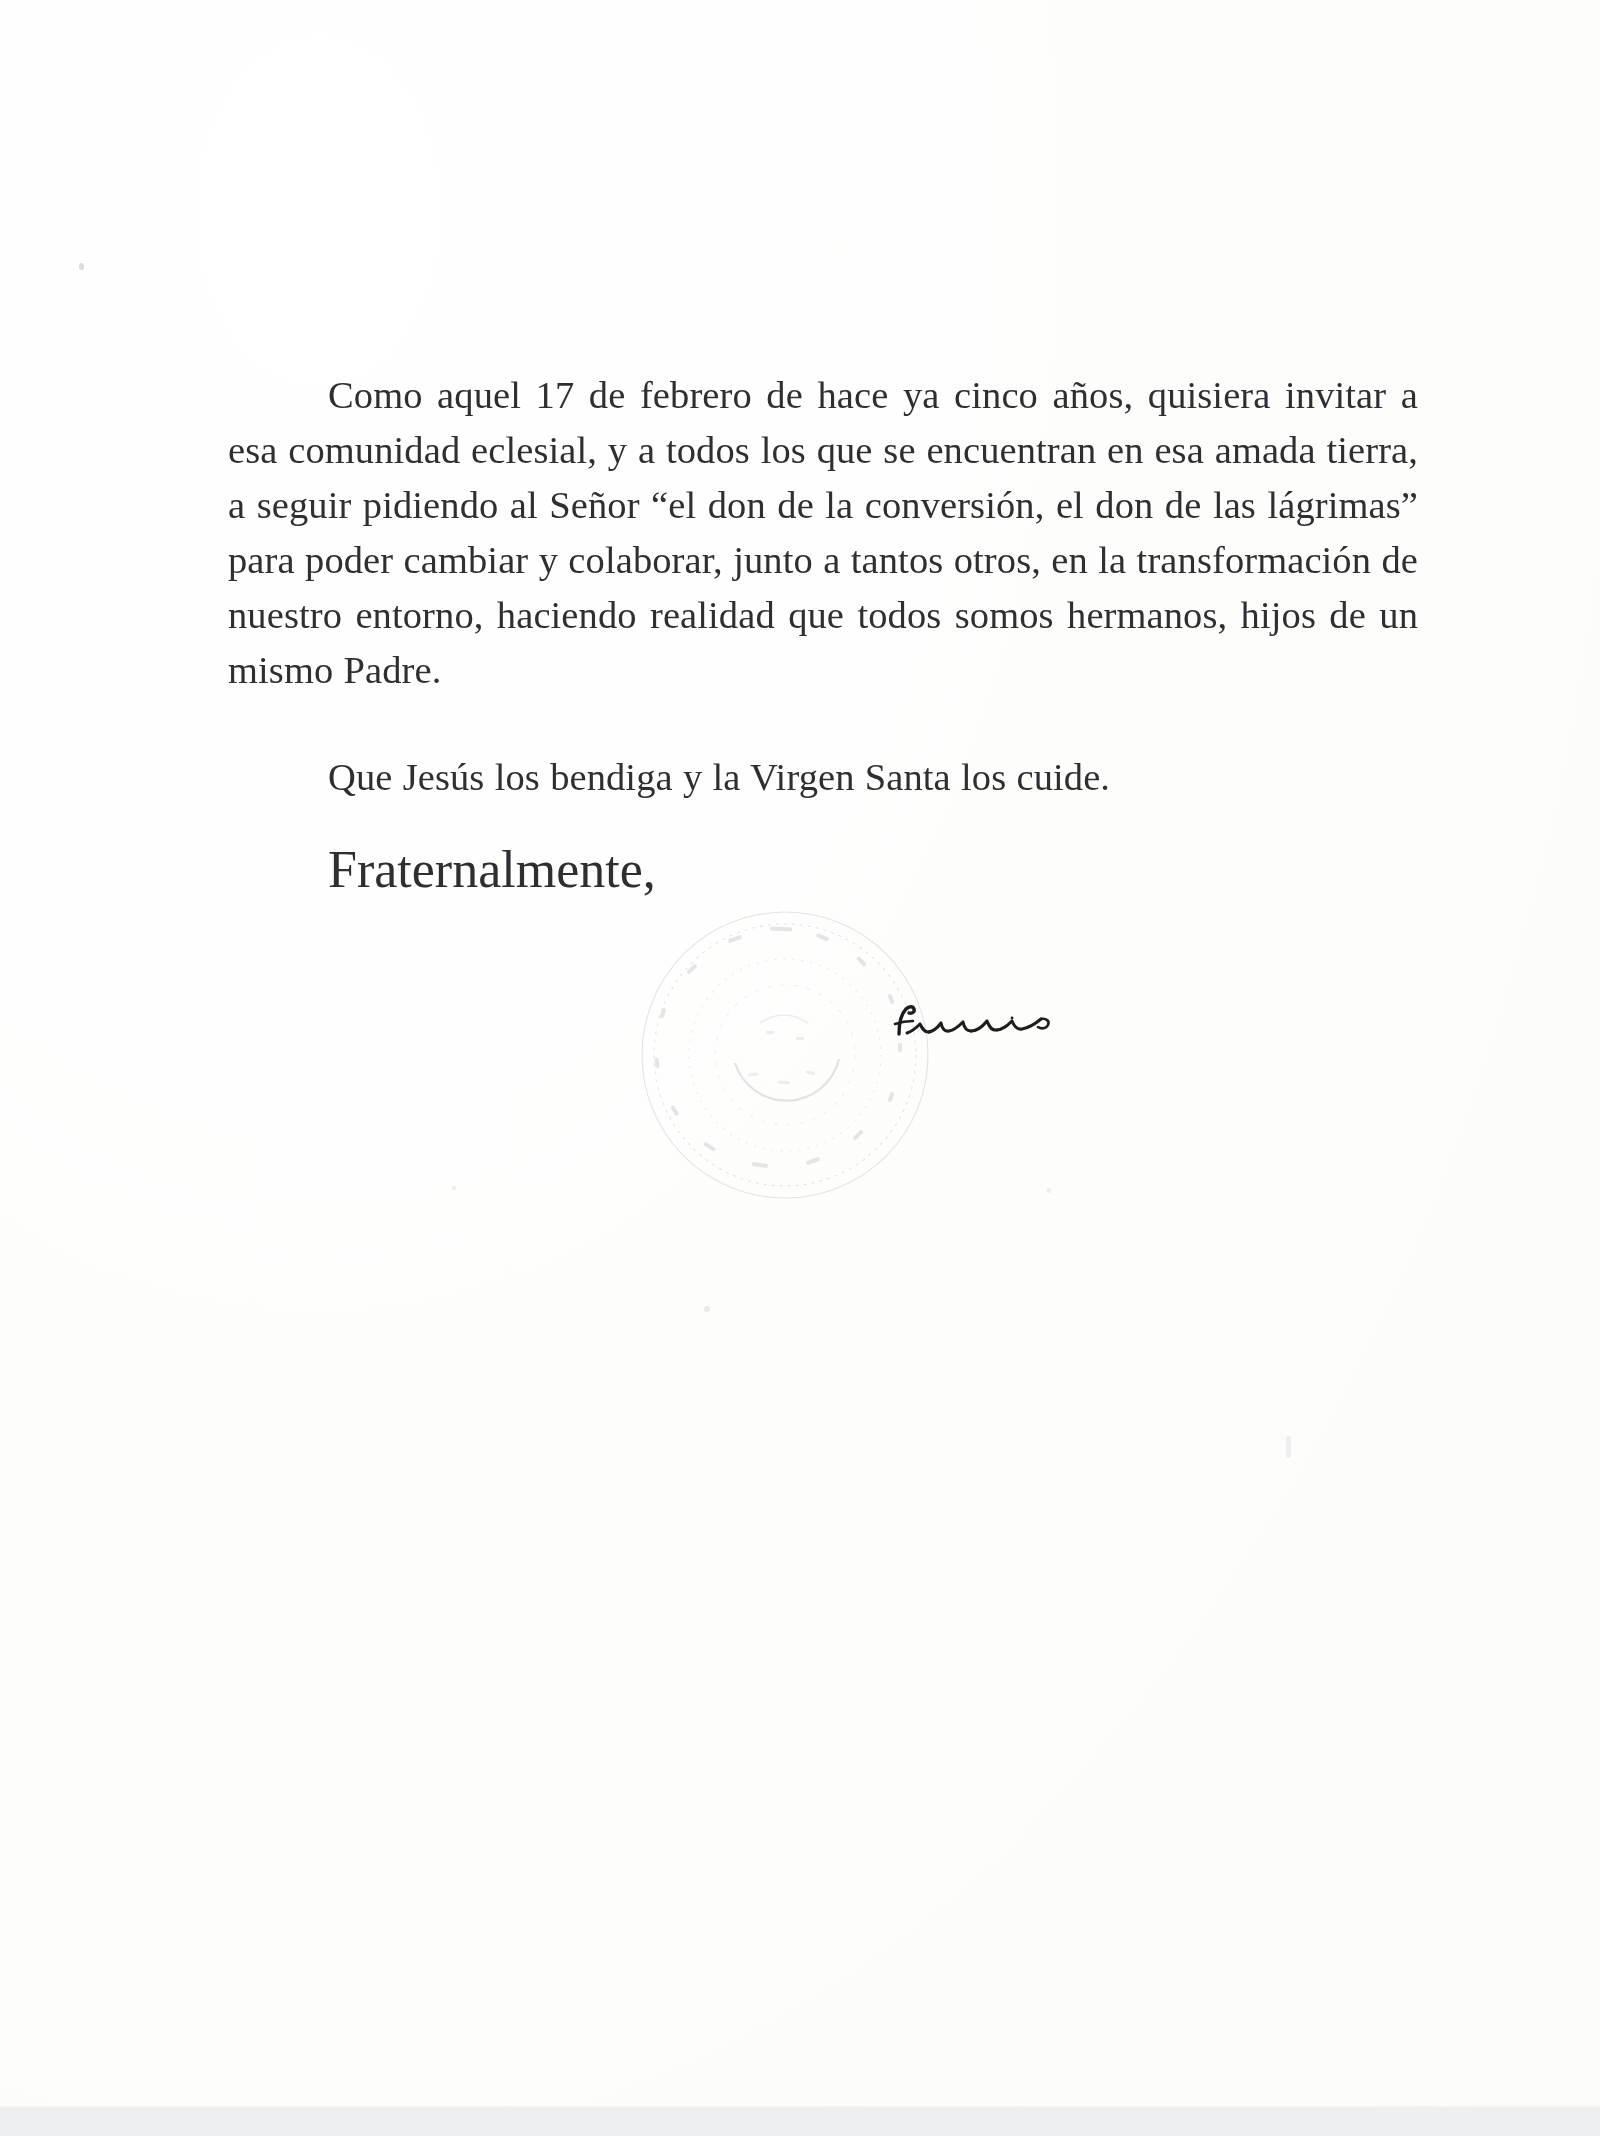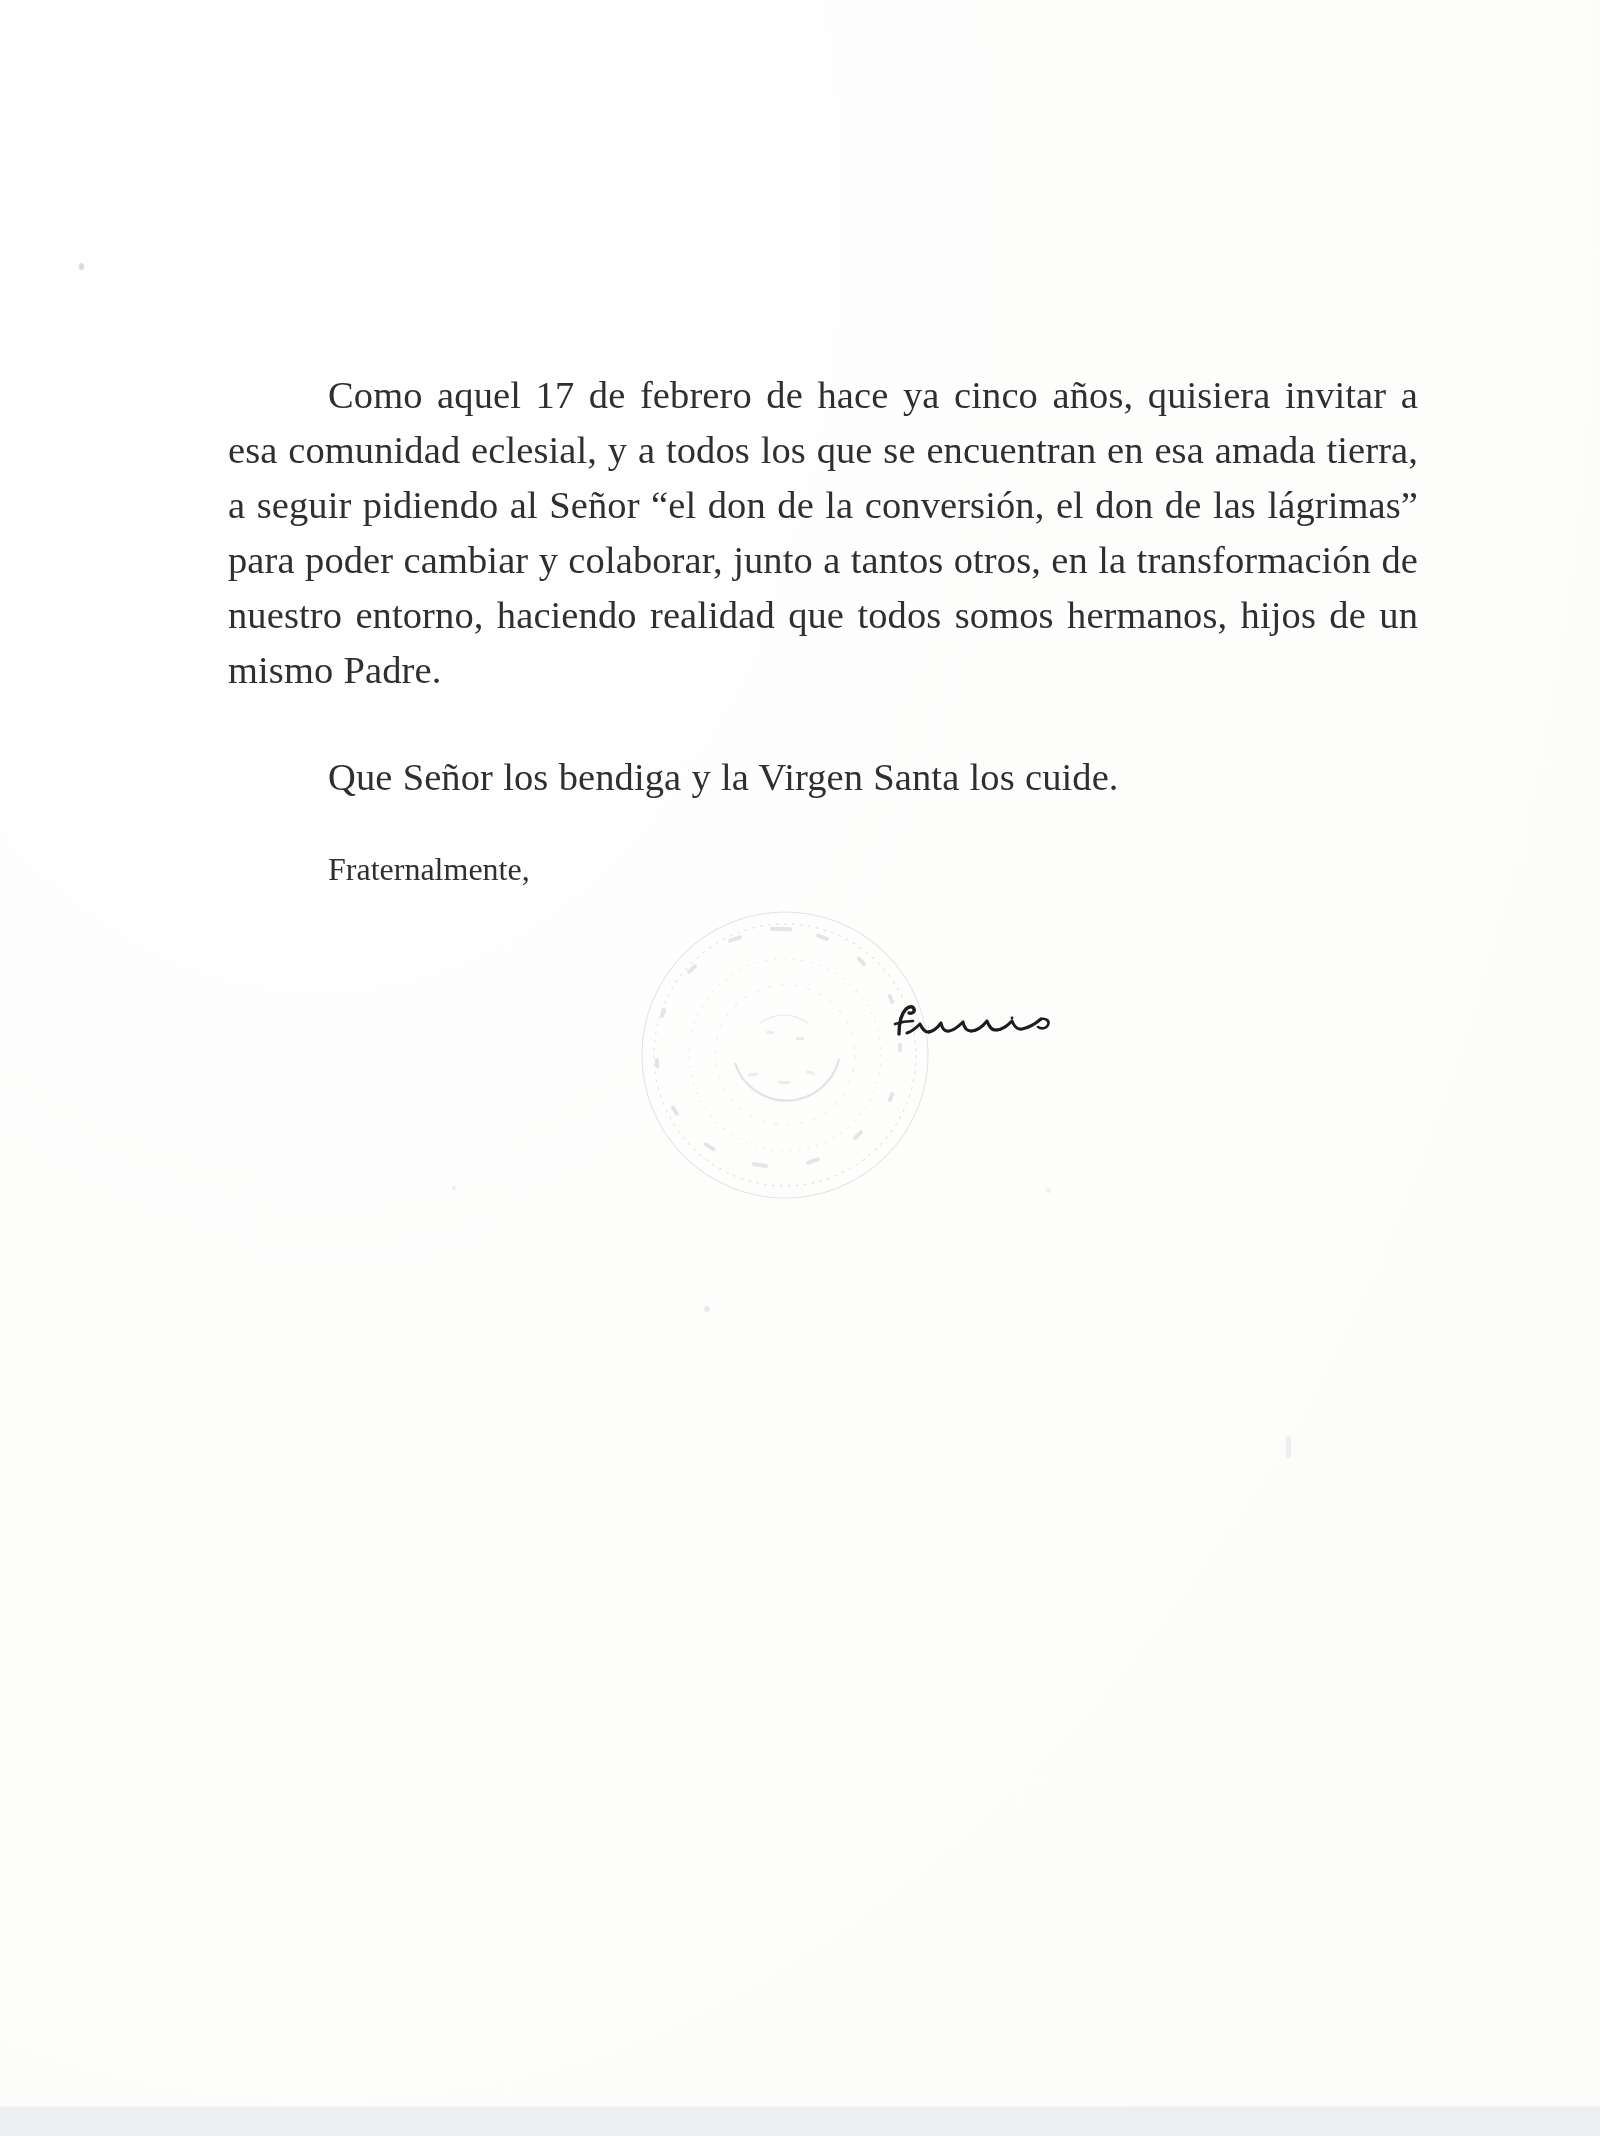--- a/index.html
+++ b/index.html
@@ -70,21 +70,21 @@
     text-align: justify;
     text-align-last: left;
   }
 
   .gap-1 { height: 52px; }
   .gap-2 { height: 18px; }
   .gap-3 { height: 19px; }
 
   p.closing {
     margin: 0;
-    font-size: 32px;
+    font-size: 52px;
     line-height: 55px;
     text-indent: 100px;
     color: #2f2f33;
   }
 
   
   .signature {
     position: absolute;
     left: 893px;
     top: 1000px;
@@ -141,21 +141,21 @@
   <div class="speck s3"></div>
   <div class="speck s4"></div>
   <div class="speck s5"></div>
 
   <div class="body-text">
 
     <p class="para long">Como aquel 17 de febrero de hace ya cinco años, quisiera invitar a esa comunidad eclesial, y a todos los que se encuentran en esa amada tierra, a seguir pidiendo al Señor “el don de la conversión, el don de las lágrimas” para poder cambiar y colaborar, junto a tantos otros, en la transformación de nuestro entorno, haciendo realidad que todos somos hermanos, hijos de un mismo Padre.</p>
 
     <div class="gap-1"></div>
 
-    <p class="para">Que Señor los bendiga y la Virgen Santa los cuide.</p>
+    <p class="para">Que Jesús los bendiga y la Virgen Santa los cuide.</p>
 
     <div class="gap-2"></div>
 
 
     <div class="gap-3"></div>
 
     <p class="closing">Fraternalmente,</p>
   </div>
 
   <div class="seal">

